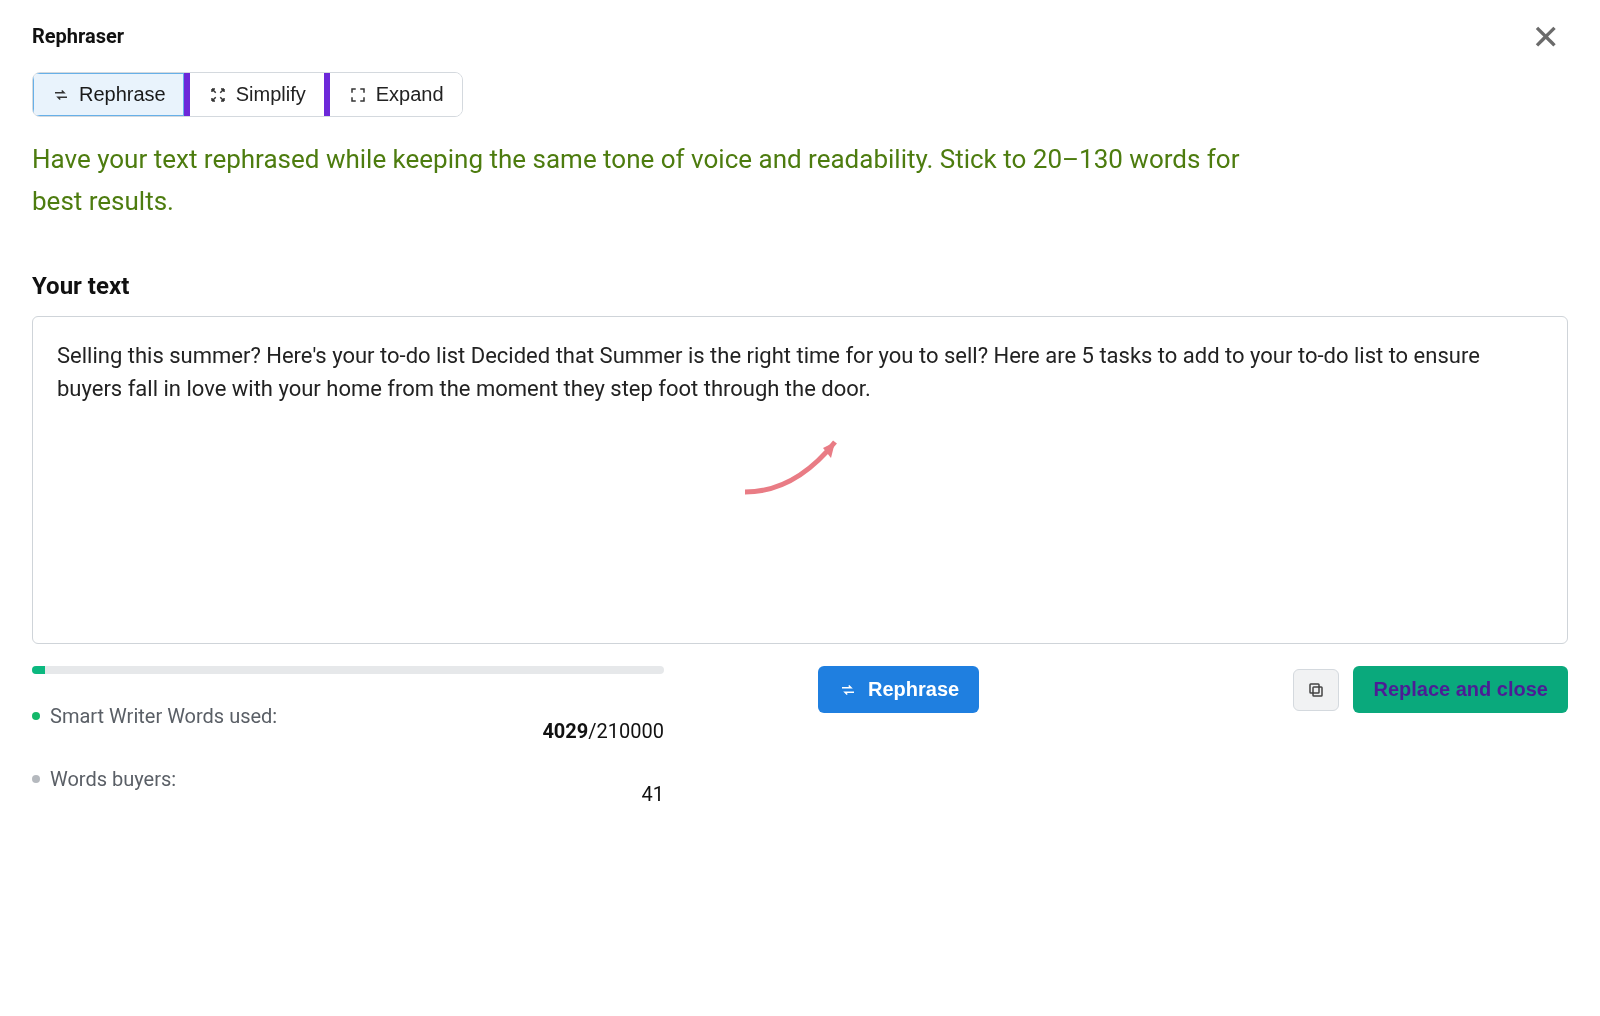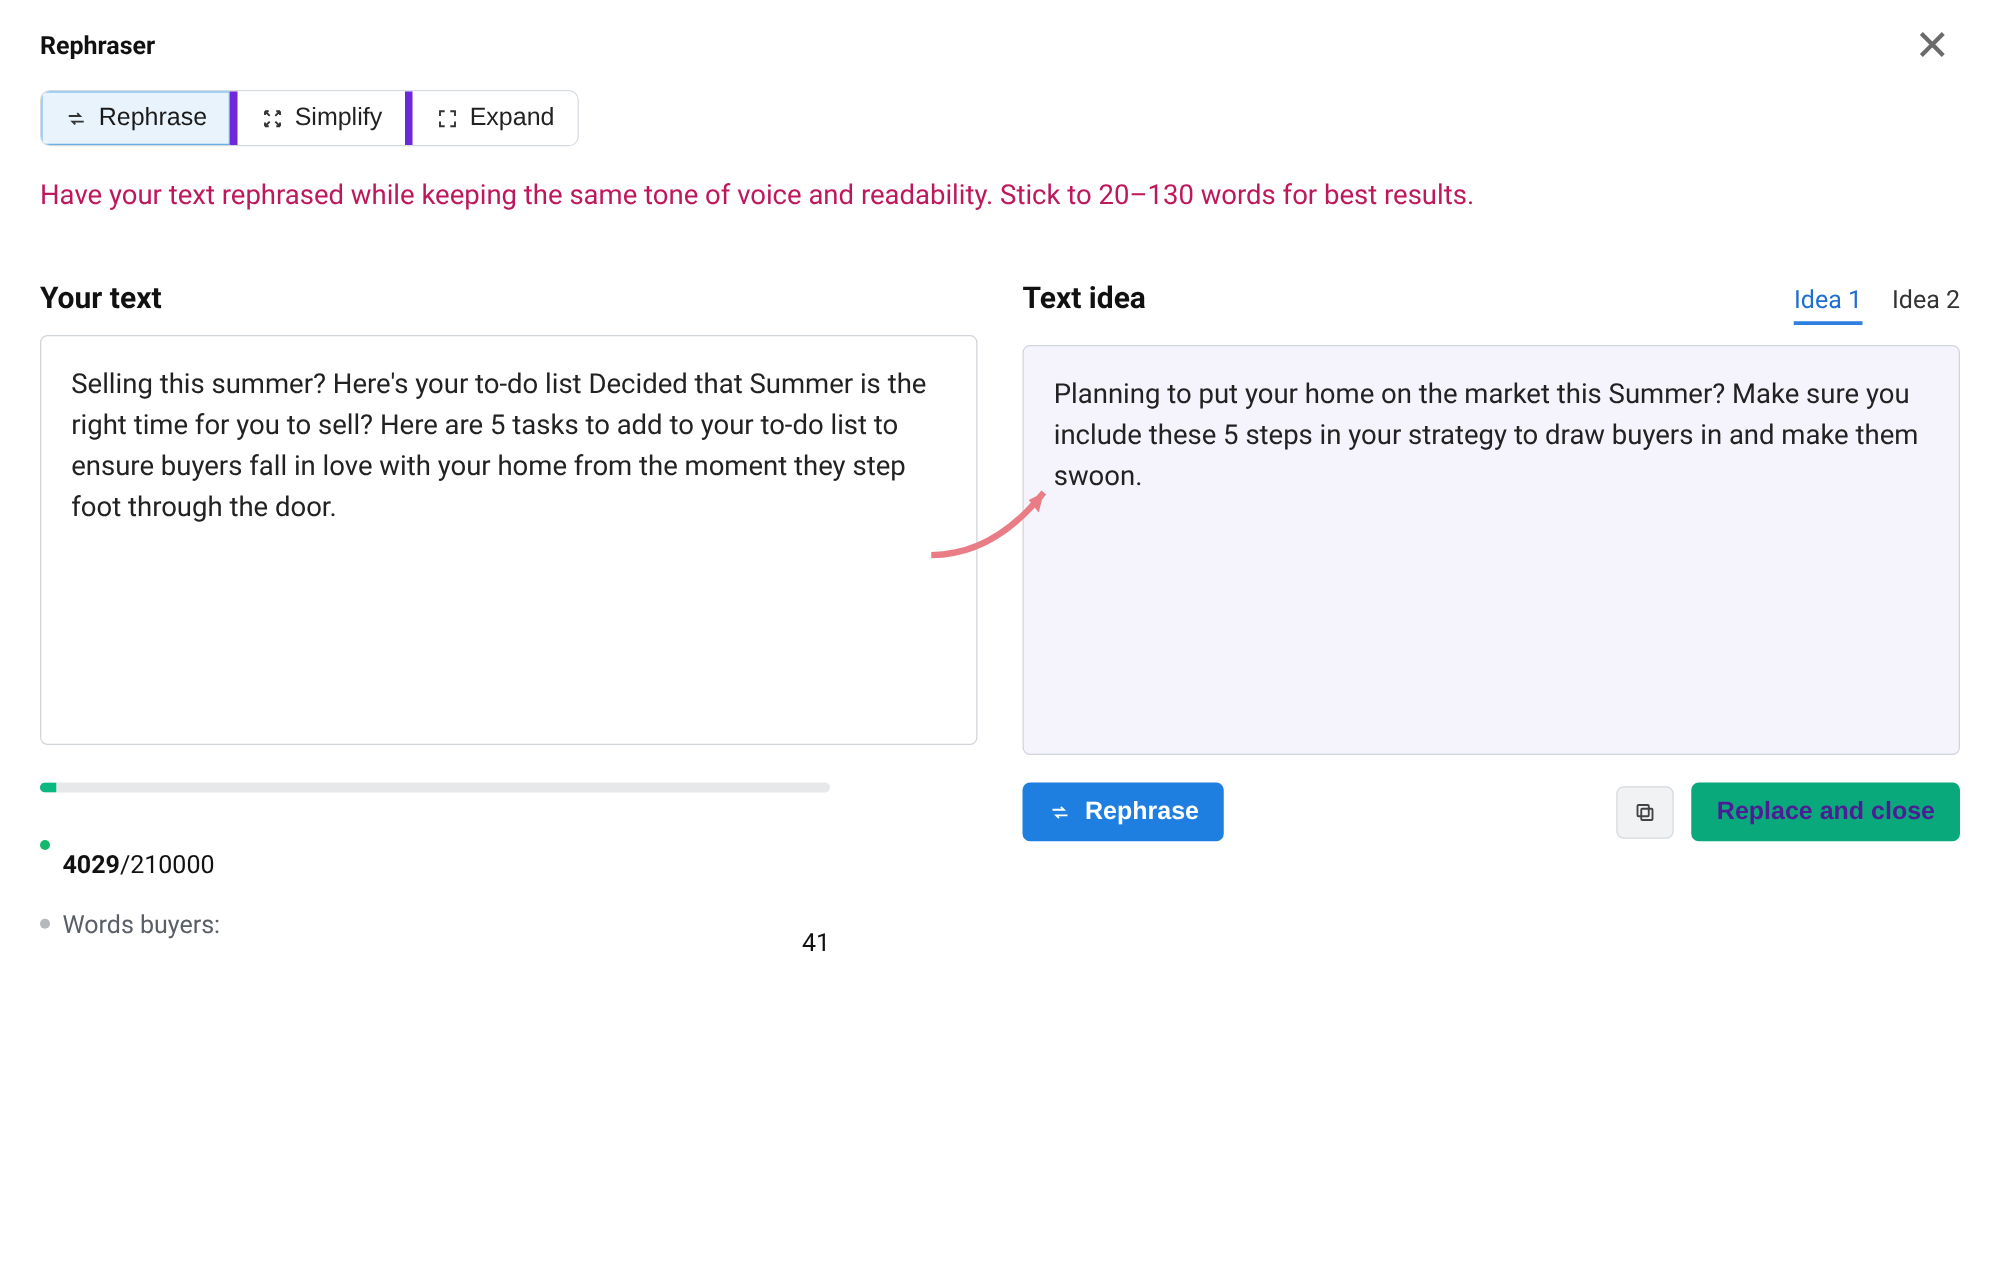--- a/index.html
+++ b/index.html
@@ -26,21 +26,21 @@
       padding: 10px 18px;
       font-size: 20px;
       background: #fff;
       border: none;
       cursor: pointer;
       color: #222;
     }
     .tab-btn + .tab-btn { border-left: 6px solid #6d28d9; }
     .tab-btn.active { background: #e9f3fc; color: #1a1a1a; box-shadow: inset 0 0 0 1px #67b0e8; }
     .ico { width: 20px; height: 20px; display: inline-flex; align-items: center; justify-content: center; }
-    .description { font-size: 22px; color: #be185d; margin-top: 22px; max-width: 1260px; line-height: 1.6; }
+    .description { font-size: 26px; color: #4d7c0f; margin-top: 22px; max-width: 1260px; line-height: 1.6; }
     .panels { display: flex; gap: 36px; margin-top: 50px; position: relative; }
     .col { flex: 1 1 0; }
     .panel-head { display: flex; align-items: baseline; justify-content: space-between; margin-bottom: 16px; }
     .panel-label { font-size: 24px; font-weight: 700; }
     .idea-tabs { display: flex; gap: 24px; }
     .idea-tab { font-size: 20px; color: #333; cursor: pointer; padding-bottom: 6px; }
     .idea-tab.active { color: #1f6fd1; border-bottom: 3px solid #2f7fe0; }
     .box {
       border: 1px solid #cfd4d9;
       border-radius: 6px;
@@ -152,47 +152,38 @@
 <p class="description">Have your text rephrased while keeping the same tone of voice and readability. Stick to 20–130 words for best results.</p>
 
 <div class="panels">
   <div class="col">
     <div class="panel-head">
       <span class="panel-label">Your text</span>
     </div>
     <div class="box left">Selling this summer? Here's your to-do list Decided that Summer is the right time for you to sell? Here are 5 tasks to add to your to-do list to ensure buyers fall in love with your home from the moment they step foot through the door.</div>
   </div>
 
-  <div class="col">
-    <div class="panel-head">
-      <span class="panel-label">Text idea</span>
-      <div class="idea-tabs">
-        <span class="idea-tab active">Idea 1</span>
-        <span class="idea-tab">Idea 2</span>
-      </div>
-    </div>
-    <div class="box right">Planning to put your home on the market this Summer? Make sure you include these 5 steps in your strategy to draw buyers in and make them swoon.</div>
-  </div>
 
   <div class="arrow-annot">
     <svg width="130" height="80" viewBox="0 0 130 80">
       <path d="M10 70 Q 60 70 100 20" fill="none" stroke="#e97c85" stroke-width="5"></path>
       <path d="M100 20 L88 26 L96 36 Z" fill="#e97c85"></path>
     </svg>
   </div>
 </div>
 
 <div class="bottom-row">
   <div class="bottom-left">
     <div class="meters">
       <div class="progress-track">
         <div class="progress-fill"></div>
       </div>
       <div class="meter-row">
         <span class="dot green"></span>
+        <span class="meter-label">Smart Writer Words used:</span>
         <span class="meter-value">
           <span class="bold">4029</span><span>/</span><span>210000</span>
         </span>
       </div>
       <div class="meter-row">
         <span class="dot grey"></span>
         <span class="meter-label">Words buyers:</span>
         <span class="meter-value bold">41</span>
       </div>
     </div>

